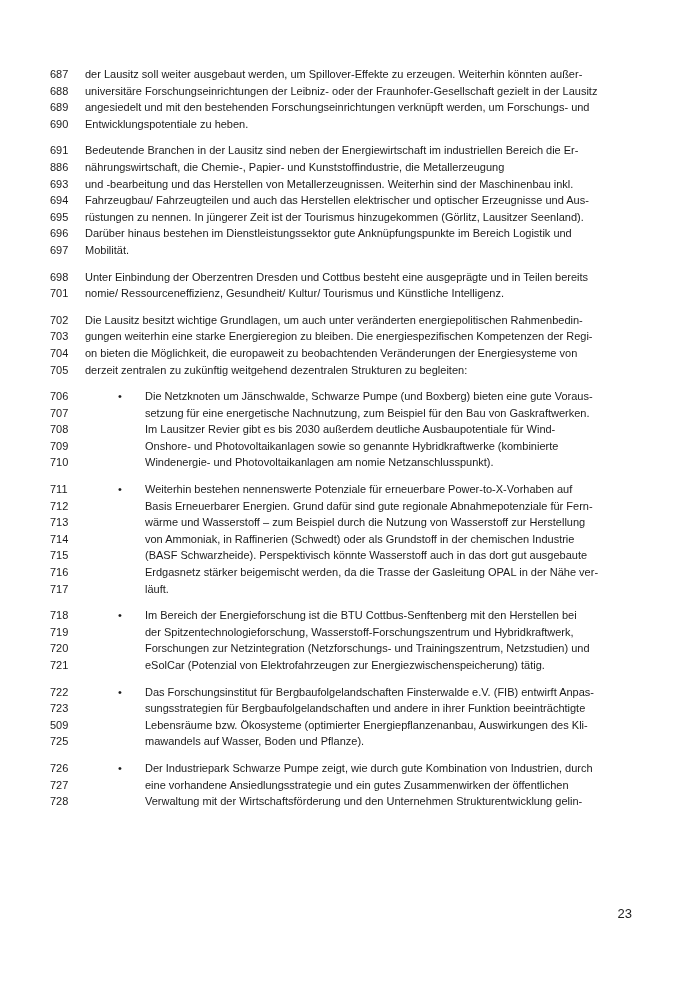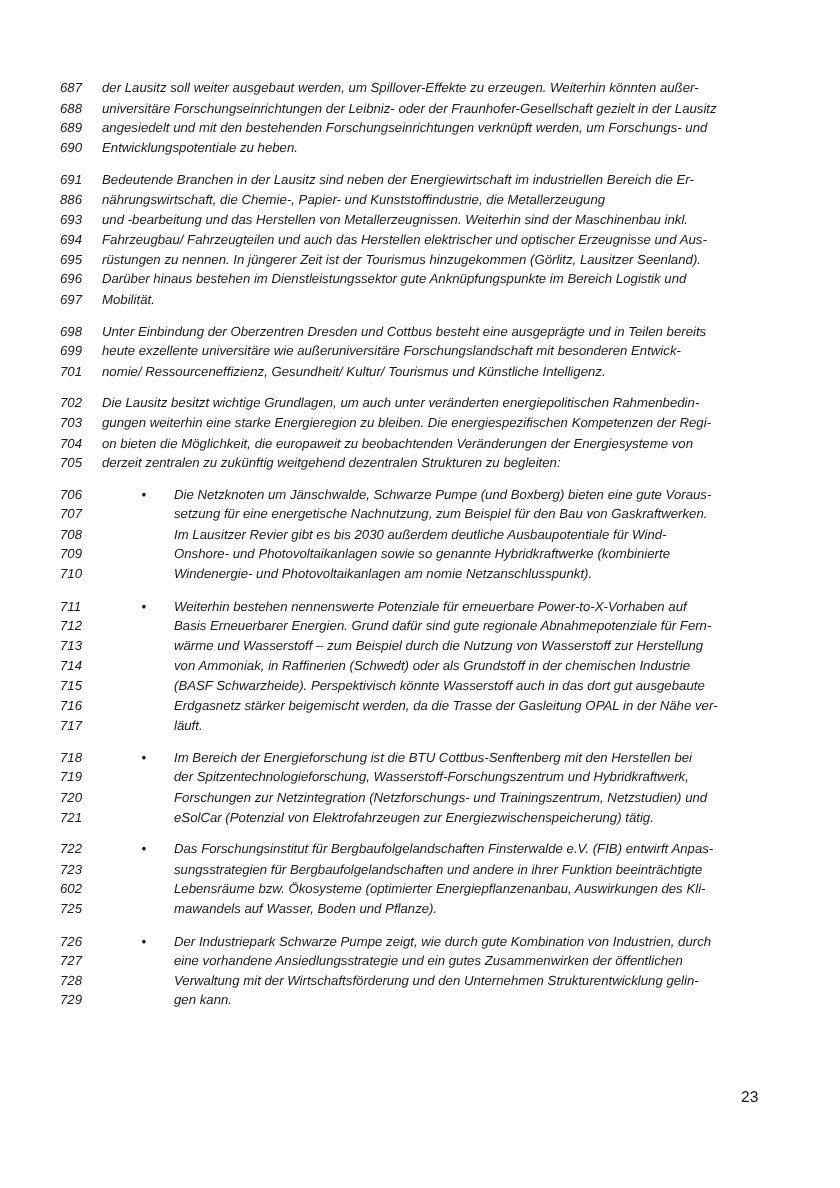--- a/index.html
+++ b/index.html
@@ -23,21 +23,20 @@
     width: 604px;
     font-size: 11px;
     line-height: 16.6px;
   }
   .block {
     margin-bottom: 10px;
   }
   .line {
     display: flex;
     white-space: pre;
-    font-style: italic;
   }
   .linenum {
     flex: 0 0 35px;
     width: 35px;
     color: #1b1b1b;
   }
   .linetext {
     flex: 1 1 auto;
     overflow: visible;
   }
@@ -75,21 +74,20 @@
         <div class="line"><span class="linenum">691</span><span class="linetext">Bedeutende Branchen in der Lausitz sind neben der Energiewirtschaft im industriellen Bereich die Er-</span></div>
         <div class="line"><span class="linenum">886</span><span class="linetext">nährungswirtschaft, die Chemie-, Papier- und Kunststoffindustrie, die Metallerzeugung</span></div>
         <div class="line"><span class="linenum">693</span><span class="linetext">und -bearbeitung und das Herstellen von Metallerzeugnissen. Weiterhin sind der Maschinenbau inkl.</span></div>
         <div class="line"><span class="linenum">694</span><span class="linetext">Fahrzeugbau/ Fahrzeugteilen und auch das Herstellen elektrischer und optischer Erzeugnisse und Aus-</span></div>
         <div class="line"><span class="linenum">695</span><span class="linetext">rüstungen zu nennen. In jüngerer Zeit ist der Tourismus hinzugekommen (Görlitz, Lausitzer Seenland).</span></div>
         <div class="line"><span class="linenum">696</span><span class="linetext">Darüber hinaus bestehen im Dienstleistungssektor gute Anknüpfungspunkte im Bereich Logistik und</span></div>
         <div class="line"><span class="linenum">697</span><span class="linetext">Mobilität.</span></div>
       </div>
       <div class="block">
         <div class="line"><span class="linenum">698</span><span class="linetext">Unter Einbindung der Oberzentren Dresden und Cottbus besteht eine ausgeprägte und in Teilen bereits</span></div>
-        <div class="line"><span class="linenum">699</span><span class="linetext">heute exzellente universitäre wie außeruniversitäre Forschungslandschaft mit besonderen Entwick-</span></div>
         <div class="line"><span class="linenum">701</span><span class="linetext">nomie/ Ressourceneffizienz, Gesundheit/ Kultur/ Tourismus und Künstliche Intelligenz.</span></div>
       </div>
       <div class="block">
         <div class="line"><span class="linenum">702</span><span class="linetext">Die Lausitz besitzt wichtige Grundlagen, um auch unter veränderten energiepolitischen Rahmenbedin-</span></div>
         <div class="line"><span class="linenum">703</span><span class="linetext">gungen weiterhin eine starke Energieregion zu bleiben. Die energiespezifischen Kompetenzen der Regi-</span></div>
         <div class="line"><span class="linenum">704</span><span class="linetext">on bieten die Möglichkeit, die europaweit zu beobachtenden Veränderungen der Energiesysteme von</span></div>
         <div class="line"><span class="linenum">705</span><span class="linetext">derzeit zentralen zu zukünftig weitgehend dezentralen Strukturen zu begleiten:</span></div>
       </div>
       <div class="block">
         <div class="line bullet-first"><span class="linenum">706</span><span class="linetext"><span class="bullet-glyph">•</span><span>Die Netzknoten um Jänschwalde, Schwarze Pumpe (und Boxberg) bieten eine gute Voraus-</span></span></div>
@@ -109,24 +107,23 @@
       </div>
       <div class="block">
         <div class="line bullet-first"><span class="linenum">718</span><span class="linetext"><span class="bullet-glyph">•</span><span>Im Bereich der Energieforschung ist die BTU Cottbus-Senftenberg mit den Herstellen bei</span></span></div>
         <div class="line bullet-cont"><span class="linenum">719</span><span class="linetext">der Spitzentechnologieforschung, Wasserstoff-Forschungszentrum und Hybridkraftwerk,</span></div>
         <div class="line bullet-cont"><span class="linenum">720</span><span class="linetext">Forschungen zur Netzintegration (Netzforschungs- und Trainingszentrum, Netzstudien) und</span></div>
         <div class="line bullet-cont"><span class="linenum">721</span><span class="linetext">eSolCar (Potenzial von Elektrofahrzeugen zur Energiezwischenspeicherung) tätig.</span></div>
       </div>
       <div class="block">
         <div class="line bullet-first"><span class="linenum">722</span><span class="linetext"><span class="bullet-glyph">•</span><span>Das Forschungsinstitut für Bergbaufolgelandschaften Finsterwalde e.V. (FIB) entwirft Anpas-</span></span></div>
         <div class="line bullet-cont"><span class="linenum">723</span><span class="linetext">sungsstrategien für Bergbaufolgelandschaften und andere in ihrer Funktion beeinträchtigte</span></div>
-        <div class="line bullet-cont"><span class="linenum">602</span><span class="linetext">Lebensräume bzw. Ökosysteme (optimierter Energiepflanzenanbau, Auswirkungen des Kli-</span></div>
+        <div class="line bullet-cont"><span class="linenum">509</span><span class="linetext">Lebensräume bzw. Ökosysteme (optimierter Energiepflanzenanbau, Auswirkungen des Kli-</span></div>
         <div class="line bullet-cont"><span class="linenum">725</span><span class="linetext">mawandels auf Wasser, Boden und Pflanze).</span></div>
       </div>
       <div class="block">
         <div class="line bullet-first"><span class="linenum">726</span><span class="linetext"><span class="bullet-glyph">•</span><span>Der Industriepark Schwarze Pumpe zeigt, wie durch gute Kombination von Industrien, durch</span></span></div>
         <div class="line bullet-cont"><span class="linenum">727</span><span class="linetext">eine vorhandene Ansiedlungsstrategie und ein gutes Zusammenwirken der öffentlichen</span></div>
         <div class="line bullet-cont"><span class="linenum">728</span><span class="linetext">Verwaltung mit der Wirtschaftsförderung und den Unternehmen Strukturentwicklung gelin-</span></div>
-        <div class="line bullet-cont"><span class="linenum">729</span><span class="linetext">gen kann.</span></div>
       </div>
     </div>
   <div class="page-number">23</div>
 </div>
 
 </body></html>

